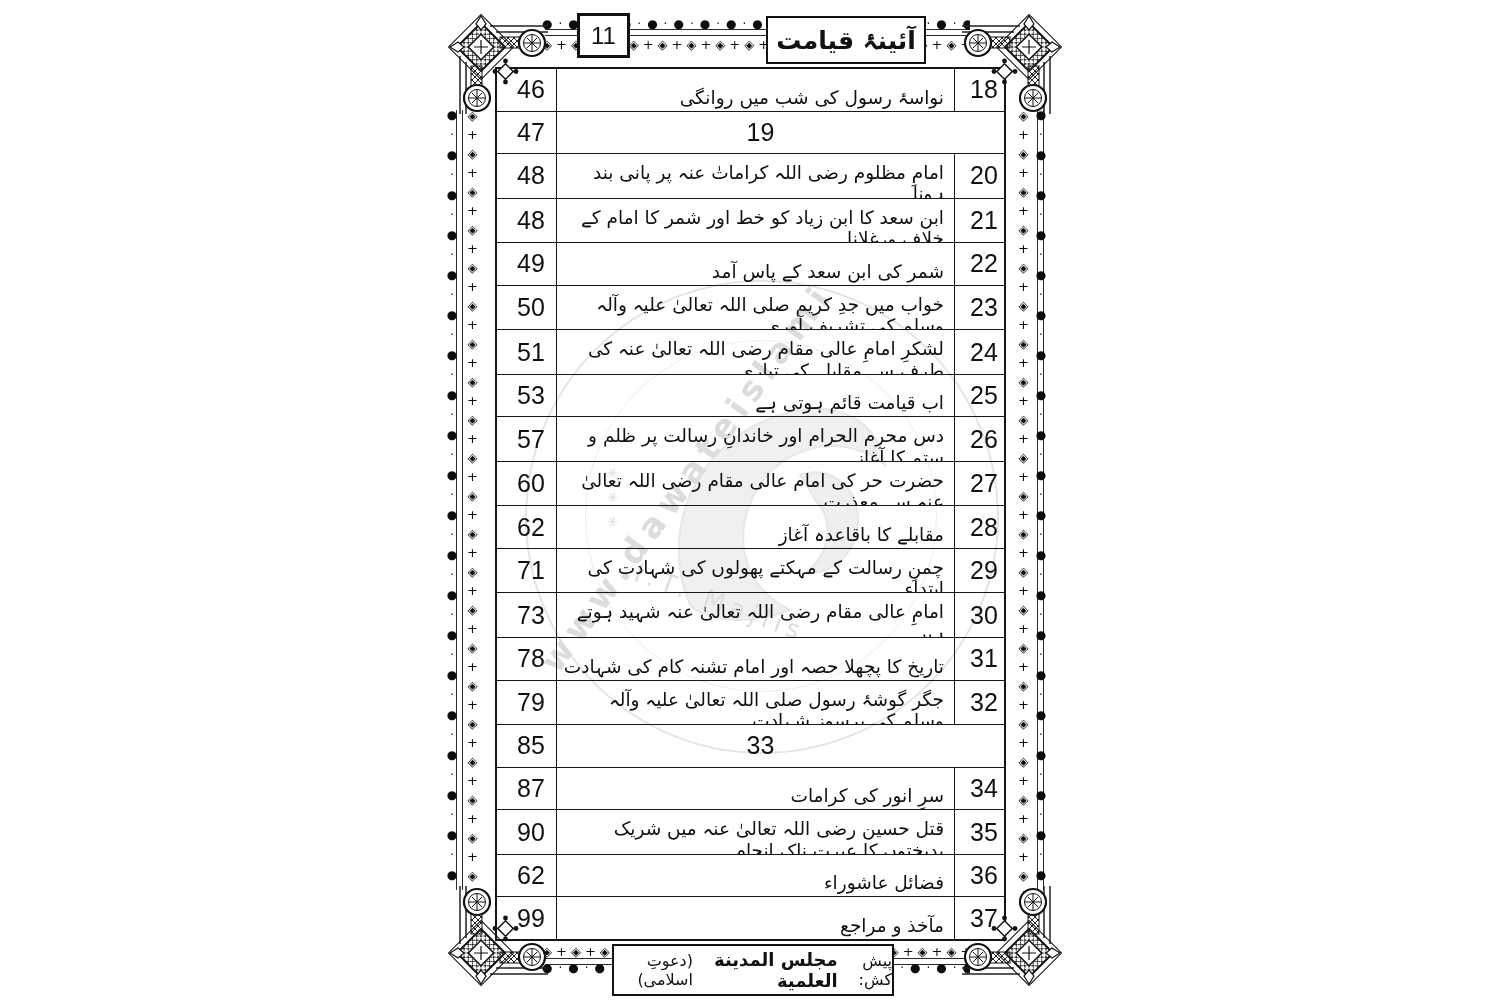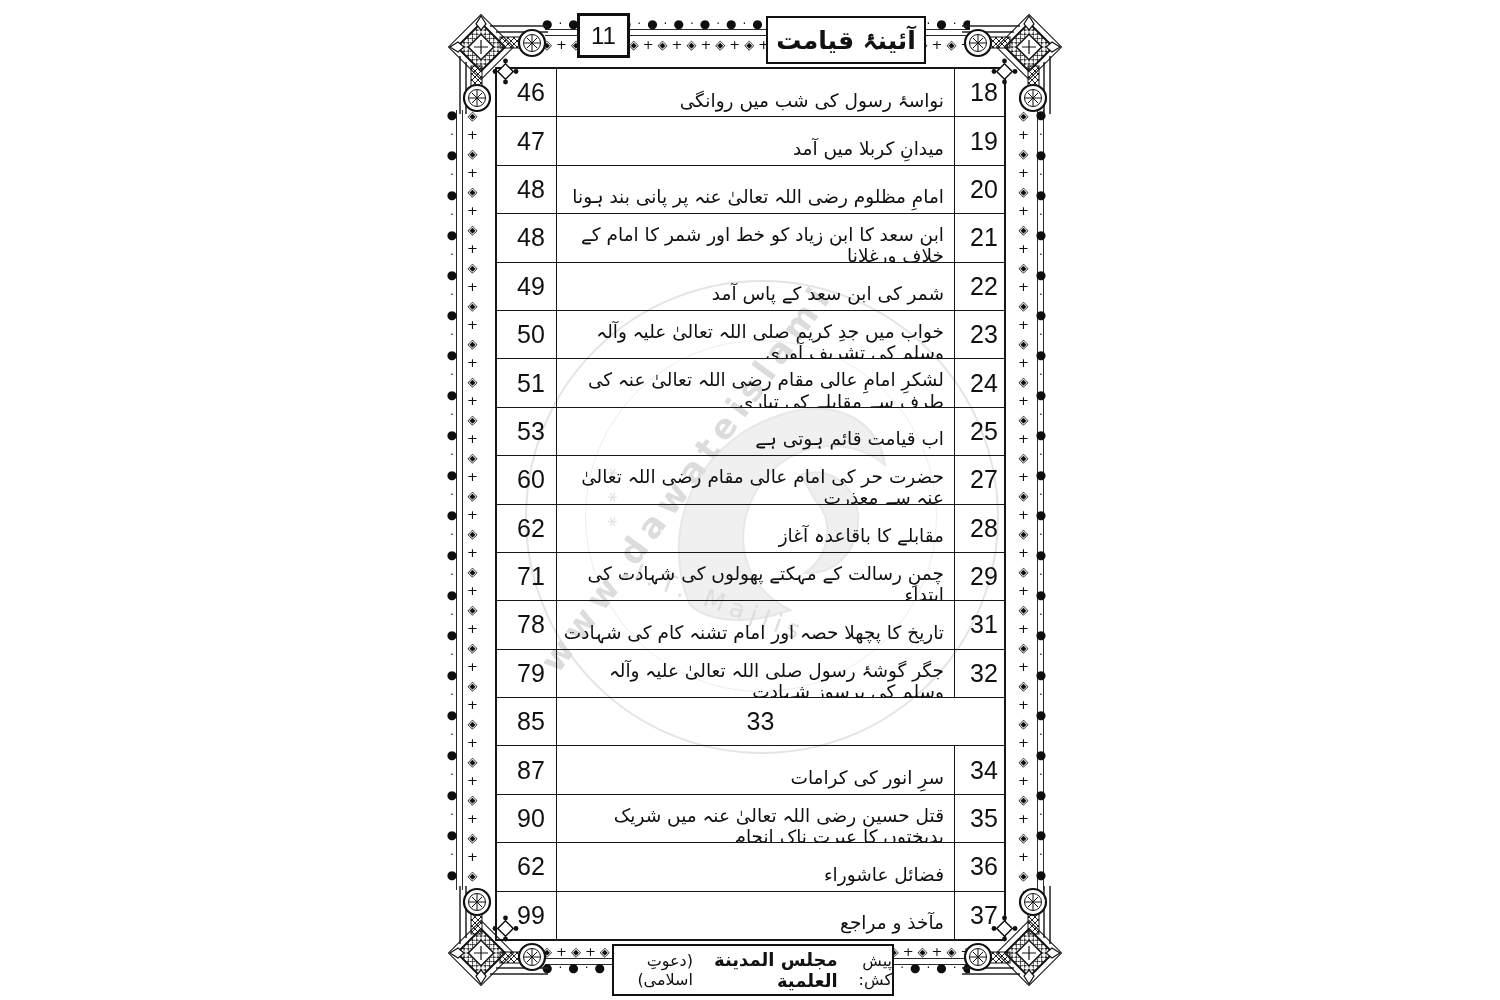--- a/index.html
+++ b/index.html
@@ -146,26 +146,25 @@
   </div>
 
   <div class="toc">
     <div class="row">
       <div class="cell c-page">46</div>
       <div class="cell c-title">نواسۂ رسول کی شب میں روانگی</div>
       <div class="cell c-serial">18</div>
     </div>
     <div class="row">
       <div class="cell c-page">47</div>
-      <div class="cell c-title">میدانِ کربلا میں آمد</div>
       <div class="cell c-serial">19</div>
     </div>
     <div class="row">
       <div class="cell c-page">48</div>
-      <div class="cell c-title">امامِ مظلوم رضی اللہ تعالیٰ عنہ پر پانی بند ہونا</div>
+      <div class="cell c-title">امامِ مظلوم رضی اللہ کراماتٰ عنہ پر پانی بند ہونا</div>
       <div class="cell c-serial">20</div>
     </div>
     <div class="row">
       <div class="cell c-page">48</div>
       <div class="cell c-title">ابن سعد کا ابن زیاد کو خط اور شمر کا امام کے خلاف ورغلانا</div>
       <div class="cell c-serial">21</div>
     </div>
     <div class="row">
       <div class="cell c-page">49</div>
       <div class="cell c-title">شمر کی ابن سعد کے پاس آمد</div>
@@ -180,33 +179,43 @@
       <div class="cell c-page">51</div>
       <div class="cell c-title">لشکرِ امامِ عالی مقام رضی اللہ تعالیٰ عنہ کی طرف سے مقابلے کی تیاری</div>
       <div class="cell c-serial">24</div>
     </div>
     <div class="row">
       <div class="cell c-page">53</div>
       <div class="cell c-title">اب قیامت قائم ہوتی ہے</div>
       <div class="cell c-serial">25</div>
     </div>
     <div class="row">
+      <div class="cell c-page">57</div>
+      <div class="cell c-title">دس محرم الحرام اور خاندانِ رسالت پر ظلم و ستم کا آغاز</div>
+      <div class="cell c-serial">26</div>
+    </div>
+    <div class="row">
       <div class="cell c-page">60</div>
       <div class="cell c-title">حضرت حر کی امام عالی مقام رضی اللہ تعالیٰ عنہ سے معذرت</div>
       <div class="cell c-serial">27</div>
     </div>
     <div class="row">
       <div class="cell c-page">62</div>
       <div class="cell c-title">مقابلے کا باقاعدہ آغاز</div>
       <div class="cell c-serial">28</div>
     </div>
     <div class="row">
       <div class="cell c-page">71</div>
       <div class="cell c-title">چمنِ رسالت کے مہکتے پھولوں کی شہادت کی ابتداء</div>
       <div class="cell c-serial">29</div>
+    </div>
+    <div class="row">
+      <div class="cell c-page">73</div>
+      <div class="cell c-title">امامِ عالی مقام رضی اللہ تعالیٰ عنہ شہید ہوتے ہیں</div>
+      <div class="cell c-serial">30</div>
     </div>
     <div class="row">
       <div class="cell c-page">78</div>
       <div class="cell c-title">تاریخ کا پچھلا حصہ اور امام تشنہ کام کی شہادت</div>
       <div class="cell c-serial">31</div>
     </div>
     <div class="row">
       <div class="cell c-page">79</div>
       <div class="cell c-title">جگر گوشۂ رسول صلی اللہ تعالیٰ علیہ وآلہ وسلم کی پرسوز شہادت</div>
       <div class="cell c-serial">32</div>

